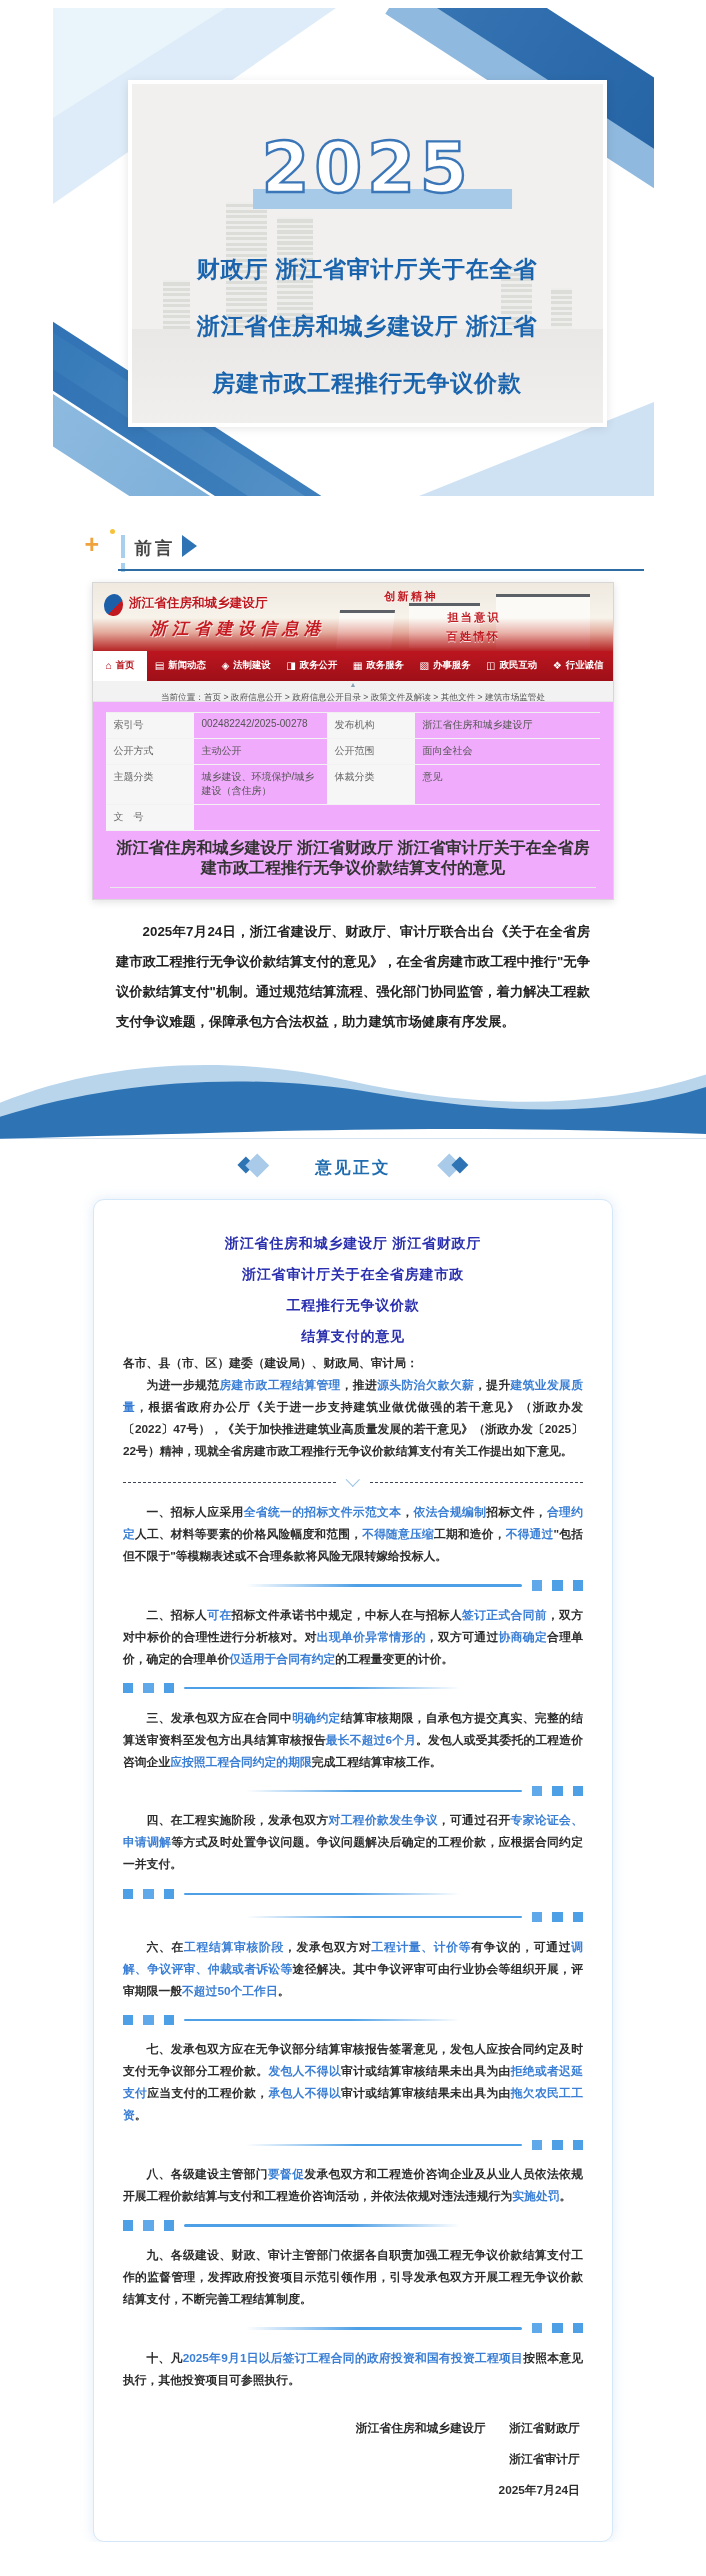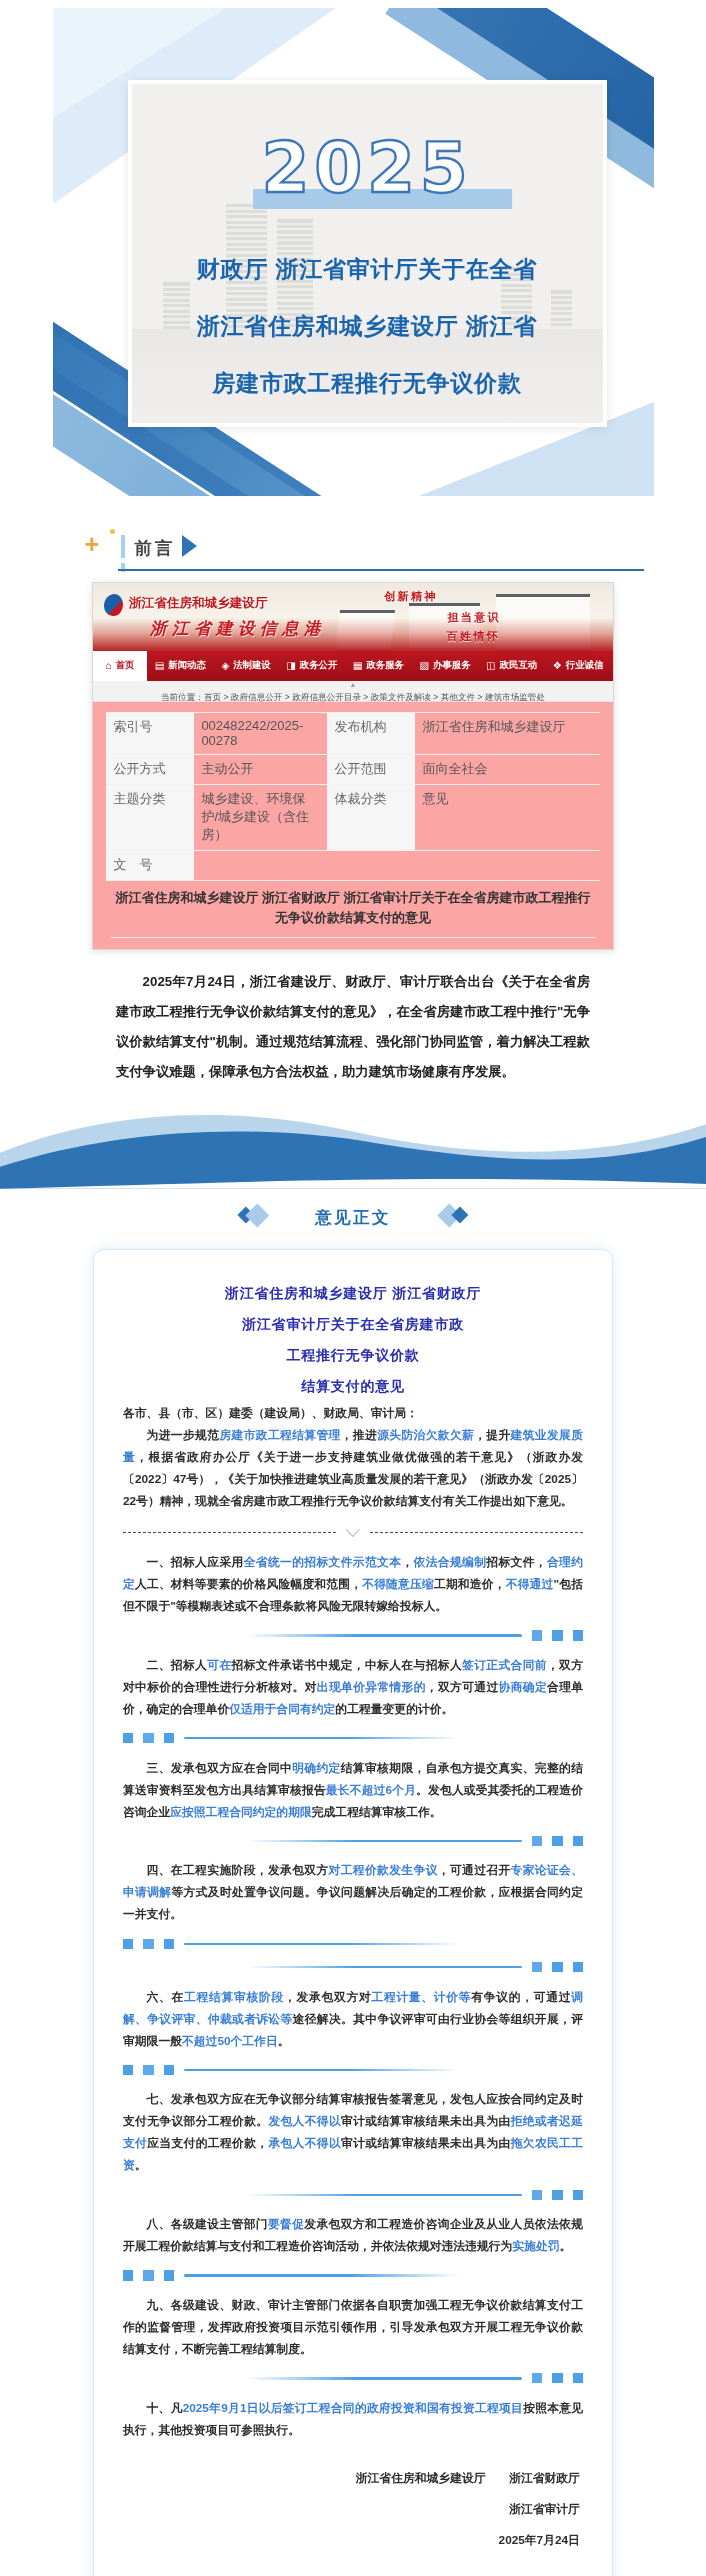--- a/index.html
+++ b/index.html
@@ -35,44 +35,44 @@
   .preface{position:relative;width:581px;margin:39px auto 0;height:36px;}
   .sparkle{position:absolute;left:22px;top:-3.1px;color:#f0a23c;font-size:25px;font-weight:800;line-height:1;}
   .sparkle-dot{position:absolute;left:47px;top:-6.3px;width:5.5px;height:5.5px;border-radius:50%;background:#f6c23c;}
   .pf-bar{position:absolute;left:58px;top:0;width:4.7px;height:23.5px;background:#a8cfee;}
   .pf-bar2{position:absolute;left:58px;top:28px;width:4.7px;height:9.4px;background:#a8cfee;}
   .pf-label{position:absolute;left:72px;top:1.6px;font-size:17.3px;font-weight:800;color:#474747;letter-spacing:3.1px;}
   .pf-arrow{position:absolute;left:119px;top:0;width:0;height:0;border-left:15.7px solid #2e74b5;border-top:11px solid transparent;border-bottom:11px solid transparent;}
   .pf-line{position:absolute;left:55px;right:0;bottom:0;height:1.6px;background:#2e6da4;}
 
   
-  .site-box{width:520px;margin:11px auto 0;background:#fca5a5;border:0.8px solid #d7d7d7;box-shadow:0 2.4px 7.8px rgba(0,0,0,.12);}
+  .site-box{width:520px;margin:11px auto 0;background:#f0abfc;border:0.8px solid #d7d7d7;box-shadow:0 2.4px 7.8px rgba(0,0,0,.12);}
   .site-header{position:relative;height:68px;background:linear-gradient(180deg,#efe9e0 0%,#f7f3ea 50%,#ecdfcd 100%);overflow:hidden;}
   .house{position:absolute;background:#fbfaf6;border-top:3.1px solid #5c6167;}
   .h1{right:23.5px;top:11px;width:94px;height:52px;}
   .h2{right:133px;top:20.4px;width:71px;height:42px;}
   .h3{right:220px;top:27px;width:55px;height:36px;transform:skewX(-6deg);}
   .red-grad{position:absolute;left:0;right:0;bottom:0;height:33px;background:linear-gradient(to top,rgba(178,20,24,.92),rgba(205,70,55,.40) 55%,rgba(205,70,55,0));}
   .site-logo{position:absolute;left:11px;top:11px;width:19px;height:22px;background:linear-gradient(135deg,#1b5fa8 60%,#c01920 60%);border-radius:55% 45% 50% 45%;}
   .site-org{position:absolute;left:36px;top:12.6px;color:#c01920;font-weight:800;font-size:12.6px;text-shadow:0 0.8px 0 #fff;}
   .site-script{position:absolute;left:57px;top:35px;color:#c51a22;font-weight:800;font-size:16.5px;letter-spacing:5.5px;font-family:"DejaVu Serif",serif;font-style:italic;text-shadow:0.8px 0.8px 0 rgba(255,255,255,.7);}
   .slogan{position:absolute;color:#c01920;font-weight:800;font-size:11px;letter-spacing:2.4px;text-shadow:0 0.8px 0 rgba(255,255,255,.8);font-family:"DejaVu Serif",serif;}
   .sl0{left:56%;top:6.3px;}.sl1{left:62%;top:27px;margin-left:32px;}.sl2{left:68%;top:46px;}
   .site-nav{display:flex;height:30px;background:linear-gradient(180deg,#bc1620,#9e0f17);align-items:stretch;overflow:hidden;}
   .nav-item{display:flex;align-items:center;gap:3.9px;padding:0 7.8px;color:#fff;font-size:9.4px;font-weight:700;white-space:nowrap;}
   .nav-item .nico{font-size:10.2px;line-height:1;}
   .nav-item.active{background:#fff;color:#b5121b;padding:0 12.6px;}
   .nav-item.active .nico{color:#b5121b;}
   .crumb{display:flex;align-items:center;gap:4.7px;height:20.4px;background:#f2f2f2;border-bottom:0.8px solid #e6e6e6;padding:0 9.4px;font-size:8.6px;color:#555;flex-direction:column;}
   .crumb-ico{color:#8aa0b5;font-size:7px;}
-  .meta{display:grid;grid-template-columns:88px 133px 88px 1fr;margin:9.4px 12.6px 0;border-top:0.8px solid #f0f0f0;font-size:13px;color:#555;}
+  .meta{display:grid;grid-template-columns:88px 133px 88px 1fr;margin:9.4px 12.6px 0;border-top:0.8px solid #f0f0f0;font-size:10px;color:#555;}
   .meta > div{padding:5.5px 7.8px;border-bottom:0.8px solid #f2f2f2;min-height:7.8px;}
   .meta .ml{background:#f6f6f6;color:#666;}
   .meta .span3{grid-column:2 / 5;}
-  .site-title{margin:7.8px 17.3px 0;text-align:center;color:#333;font-size:13px;font-weight:700;line-height:19.6px;}
+  .site-title{margin:7.8px 17.3px 0;text-align:center;color:#333;font-size:16px;font-weight:700;line-height:19.6px;}
   .site-hr{height:0.8px;background:#e8e8e8;margin:9.4px 17.3px 11px;}
 
   
   .lede{width:474px;margin:17.3px auto 0;font-size:13.3px;font-weight:700;color:#222;line-height:30px;text-align:justify;text-indent:2em;}
 
   
   .wave{margin-top:9.4px;line-height:0;}
 
   
   .zw{display:flex;align-items:flex-start;justify-content:center;gap:50px;margin-top:17.3px;height:31px;}

